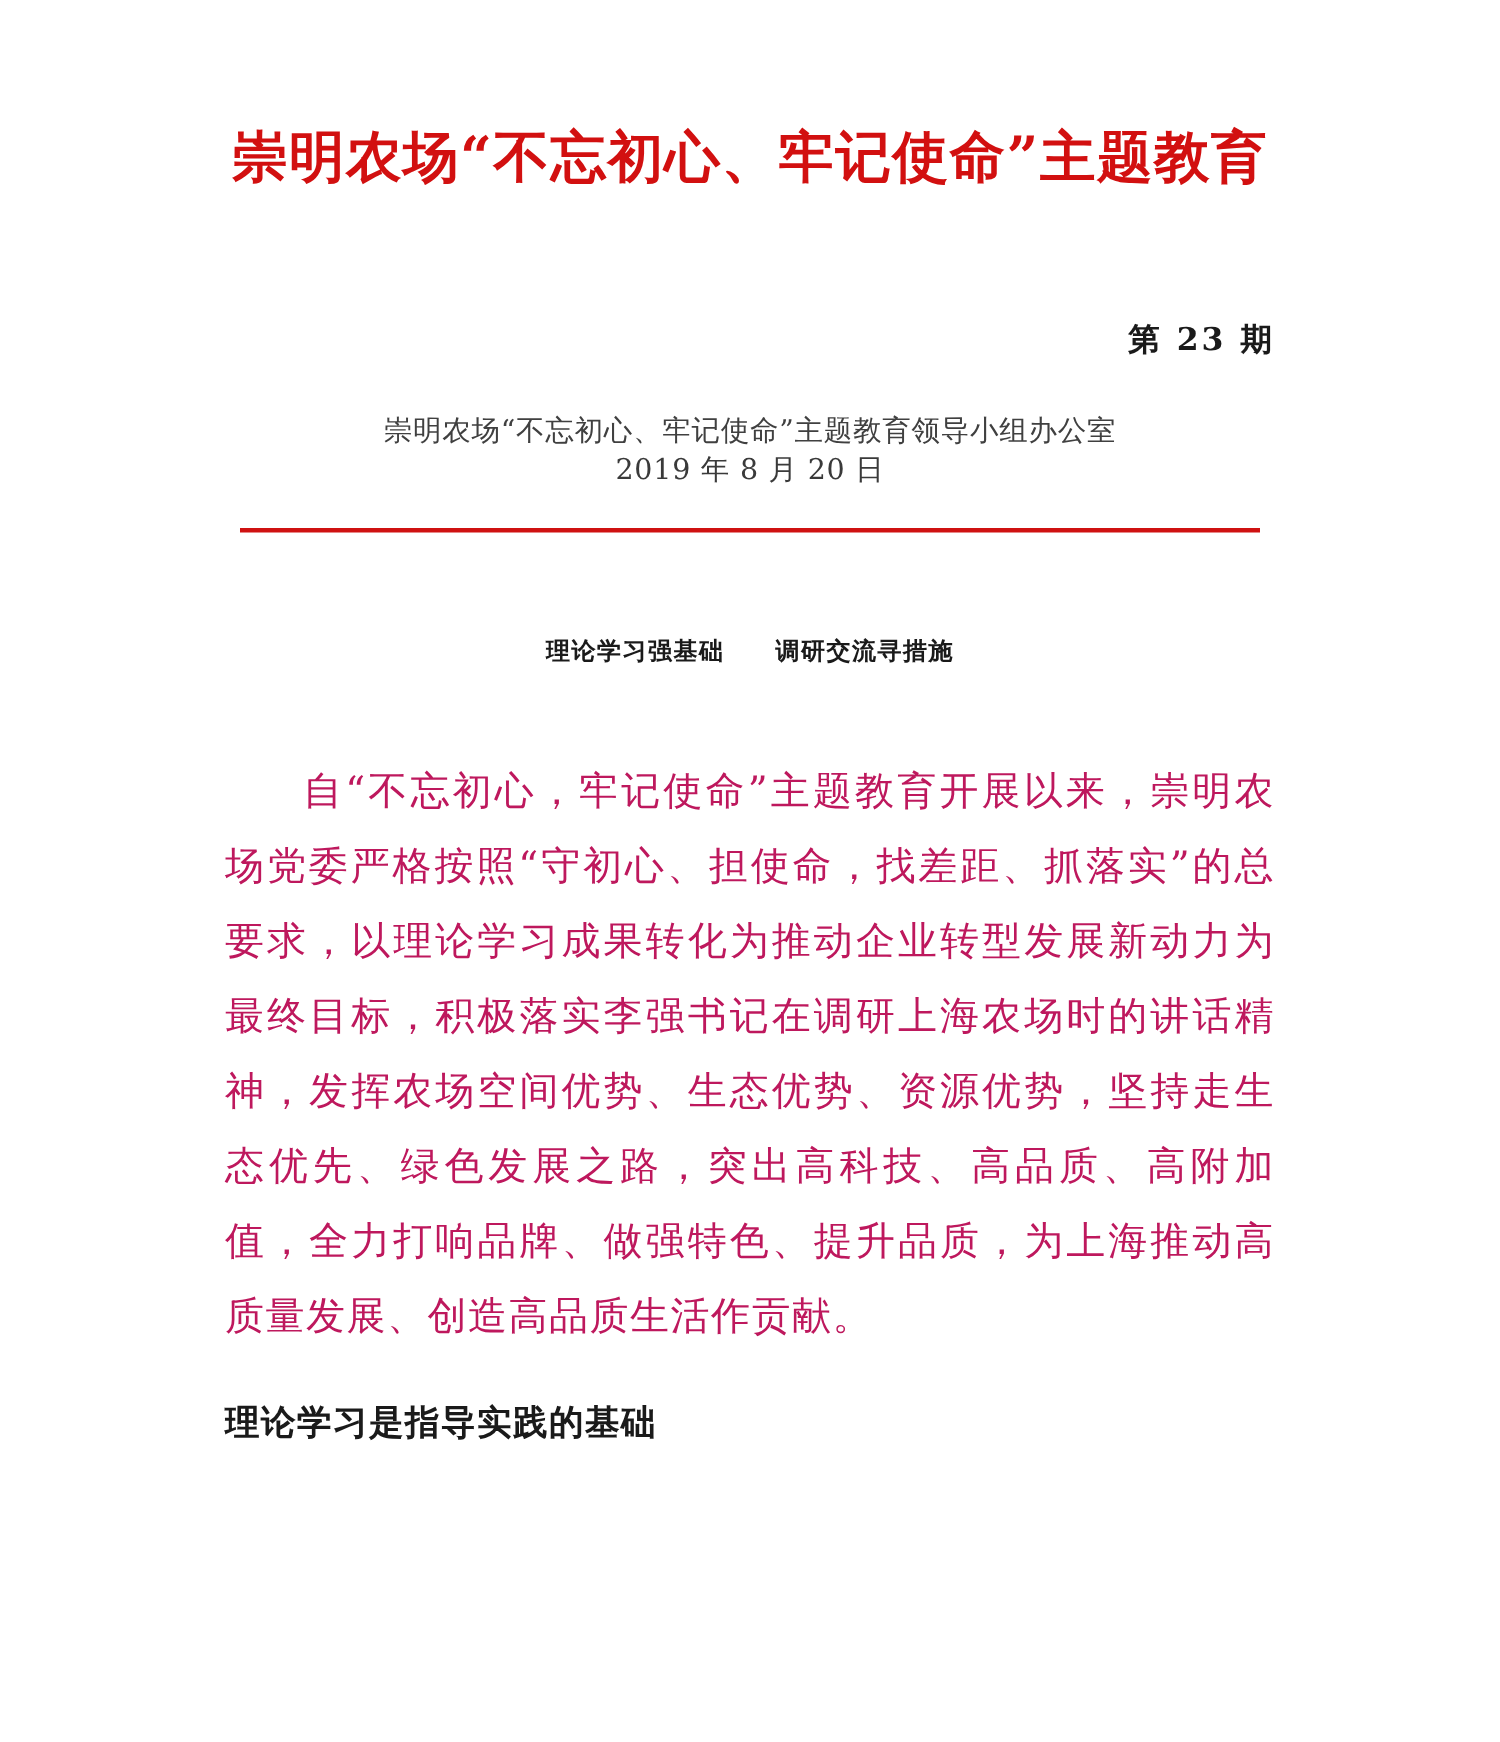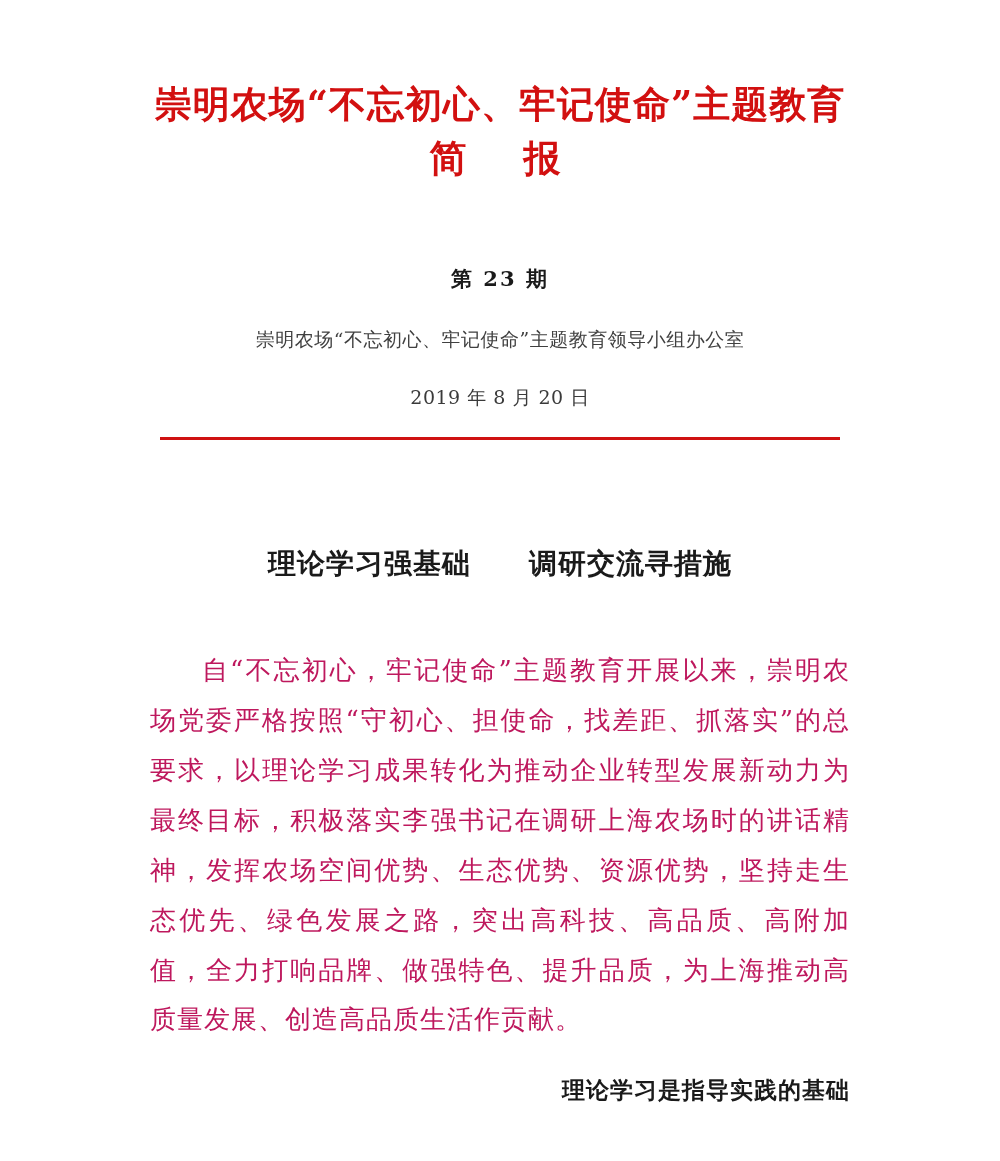--- a/index.html
+++ b/index.html
@@ -32,86 +32,84 @@
     letter-spacing: 1px;
     padding-top: 78px;
     font-family: "DejaVu Serif", "Liberation Serif", serif;
   }
   .masthead .line2 {
     letter-spacing: 10px;
   }
 
   
   .issue-no {
-    text-align: center;
+    text-align: right;
     font-size: 21px;
     font-weight: bold;
     margin-top: 80px;
     letter-spacing: 2px;
   }
   .issuer {
     text-align: center;
     font-size: 19px;
     margin-top: 34px;
     color: #404040;
     letter-spacing: 0.5px;
   }
   .issue-date {
     text-align: center;
     font-size: 19px;
-    margin-top: 32px;
     color: #3a3a3a;
     letter-spacing: 0.5px;
   }
   .red-rule {
     height: 3px;
     background: #cf1111;
     margin: 26px 10px 0 10px;
   }
 
   
   .article-title {
     text-align: center;
-    font-size: 28px;
+    font-size: 16px;
     font-weight: bold;
-    margin-top: 98px;
+    margin-top: 64px;
     line-height: 1.85;
     letter-spacing: 1px;
   }
   .article-title .t2 {
     display: block;
   }
 
   .body-text {
     margin-top: 56px;
     font-size: 26px;
     line-height: 1.92;
     text-align: justify;
     text-justify: inter-ideograph;
     text-indent: 2em;
     letter-spacing: 1px;
     color: #be185d;
   }
 
   .section-head {
-    text-align: right;
+    text-align: left;
     font-size: 23px;
     font-weight: bold;
     margin-top: 30px;
     letter-spacing: 1px;
   }
 </style>
 </head>
 <body>
 
 <div class="page">
 
   <div class="masthead">
     <div class="line1">崇明农场“不忘初心、牢记使命”主题教育</div>
-    <div class="line2">简　报</div>
   </div>
 
   <div class="issue-no">第 23 期</div>
   <div class="issuer">崇明农场“不忘初心、牢记使命”主题教育领导小组办公室</div>
   <div class="issue-date">2019 年 8 月 20 日</div>
 
   <div class="red-rule"></div>
 
   <div class="article-title">
     <span class="t1">理论学习强基础　　调研交流寻措施</span>

